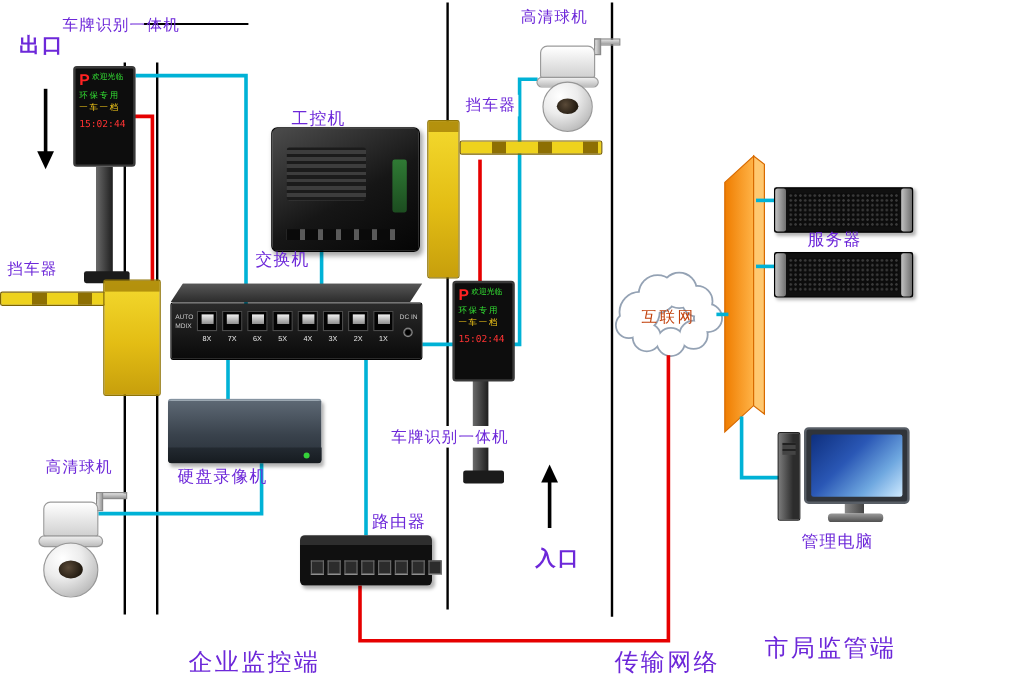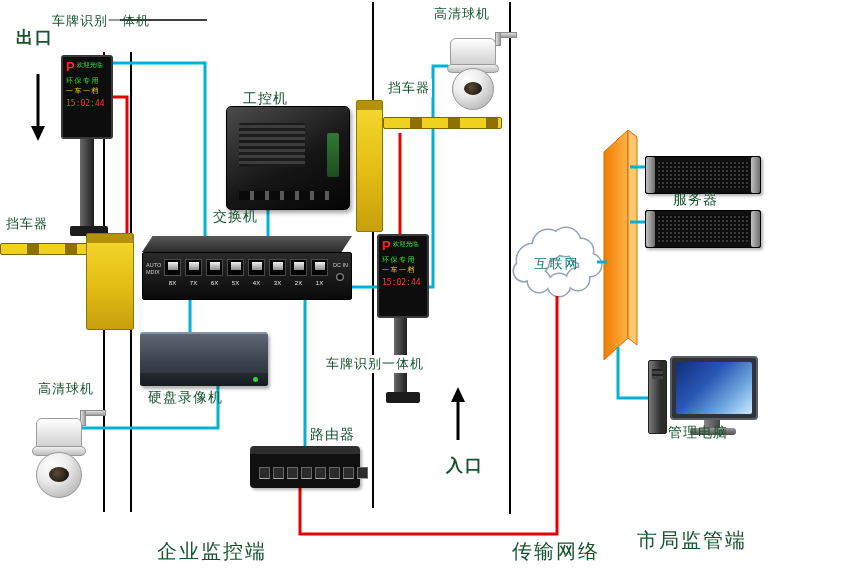--- a/index.html
+++ b/index.html
@@ -1,21 +1,21 @@
 <!DOCTYPE html>
 <html><head>
 <meta charset="utf-8">
 <style>
   html,body{margin:0;padding:0;background:#fff}
   .stage{position:relative;width:852px;height:576px;background:#ffffff;overflow:hidden;
          font-family:"Liberation Sans","DejaVu Sans",sans-serif}
   .abs{position:absolute}
   .wires{position:absolute;left:0;top:0;z-index:1}
   .dev{position:absolute;z-index:3}
-  .lbl{position:absolute;font-size:13px;color:#14532d;white-space:nowrap;z-index:6;letter-spacing:1px}
+  .lbl{position:absolute;font-size:13px;color:#6d28d9;white-space:nowrap;z-index:6;letter-spacing:1px}
   .lbl-md{font-size:14px}
   .lbl-zone{font-size:20px;letter-spacing:2px}
   .lbl-big{font-size:17px;font-weight:bold;letter-spacing:2px}
   .lbl-bg{background:#fff;padding:0 2px}
 
   
   .lpr-display{width:52px;height:84px;background:#0d0d0d;border:2px solid #3a3a3a;border-radius:3px;
                box-sizing:border-box;padding:4px 3px;z-index:4;position:absolute}
   .lpr-row1{display:flex;align-items:flex-start;gap:2px;height:15px}
   .lpr-p{color:#ff2222;font-size:13px;font-weight:bold;line-height:12px}
@@ -93,21 +93,21 @@
 
   
   .tower{background:linear-gradient(90deg,#7a7a7a,#2c2c2c 70%);border-radius:2px;border:1px solid #222}
   .tower::before{content:"";position:absolute;left:3px;right:3px;top:8px;height:10px;
                  background:repeating-linear-gradient(0deg,#444 0 3px,#222 3px 5px)}
   .monitor{background:#30343a;border:2px solid #585e66;border-radius:4px;box-sizing:border-box;padding:4px}
   .screen{width:100%;height:100%;background:linear-gradient(135deg,#0e2f7d 0%,#2a57b5 40%,#6fa8e0 72%,#cfeaff 100%);border-radius:2px}
   .mon-neck{background:linear-gradient(90deg,#888,#444)}
   .mon-base{background:linear-gradient(180deg,#9a9a9a,#4f4f4f);border-radius:3px}
 
-  .inet{position:absolute;z-index:5;font-size:13px;color:#0f766e;text-align:center;letter-spacing:2px}
+  .inet{position:absolute;z-index:5;font-size:13px;color:#c2410c;text-align:center;letter-spacing:2px}
 </style>
 </head>
 <body>
 
 <div class="stage">
 
   <svg class="wires" width="852" height="576" viewBox="0 0 852 576">
     <defs>
       <linearGradient id="og" x1="0" y1="0" x2="1" y2="0">
         <stop offset="0" stop-color="#ef7d00"></stop>
@@ -321,17 +321,17 @@
   <span class="lbl lbl-bg" style="left:386px;top:79px">挡车器</span>
   <span class="lbl" style="left:6px;top:215px">挡车器</span>
   <span class="lbl lbl-md" style="left:213px;top:208px">交换机</span>
   <span class="lbl lbl-md" style="left:148px;top:389px">硬盘录像机</span>
   <span class="lbl" style="left:38px;top:380px">高清球机</span>
   <span class="lbl lbl-bg" style="left:324px;top:355px">车牌识别一体机</span>
   <span class="lbl lbl-md" style="left:310px;top:426px">路由器</span>
   <span class="lbl lbl-big" style="left:446px;top:454px">入口</span>
   <span class="inet" style="left:528px;top:255px;width:58px">互联网</span>
   <span class="lbl lbl-md" style="left:673px;top:191px">服务器</span>
-  <span class="lbl lbl-md" style="left:668px;top:424px">管理电脑</span>
+  <span class="lbl lbl-md" style="left:668px;top:443px">管理电脑</span>
   <span class="lbl lbl-zone" style="left:157px;top:538px">企业监控端</span>
   <span class="lbl lbl-zone" style="left:512px;top:538px">传输网络</span>
   <span class="lbl lbl-zone" style="left:637px;top:527px">市局监管端</span>
 </div>
 
 </body></html>

